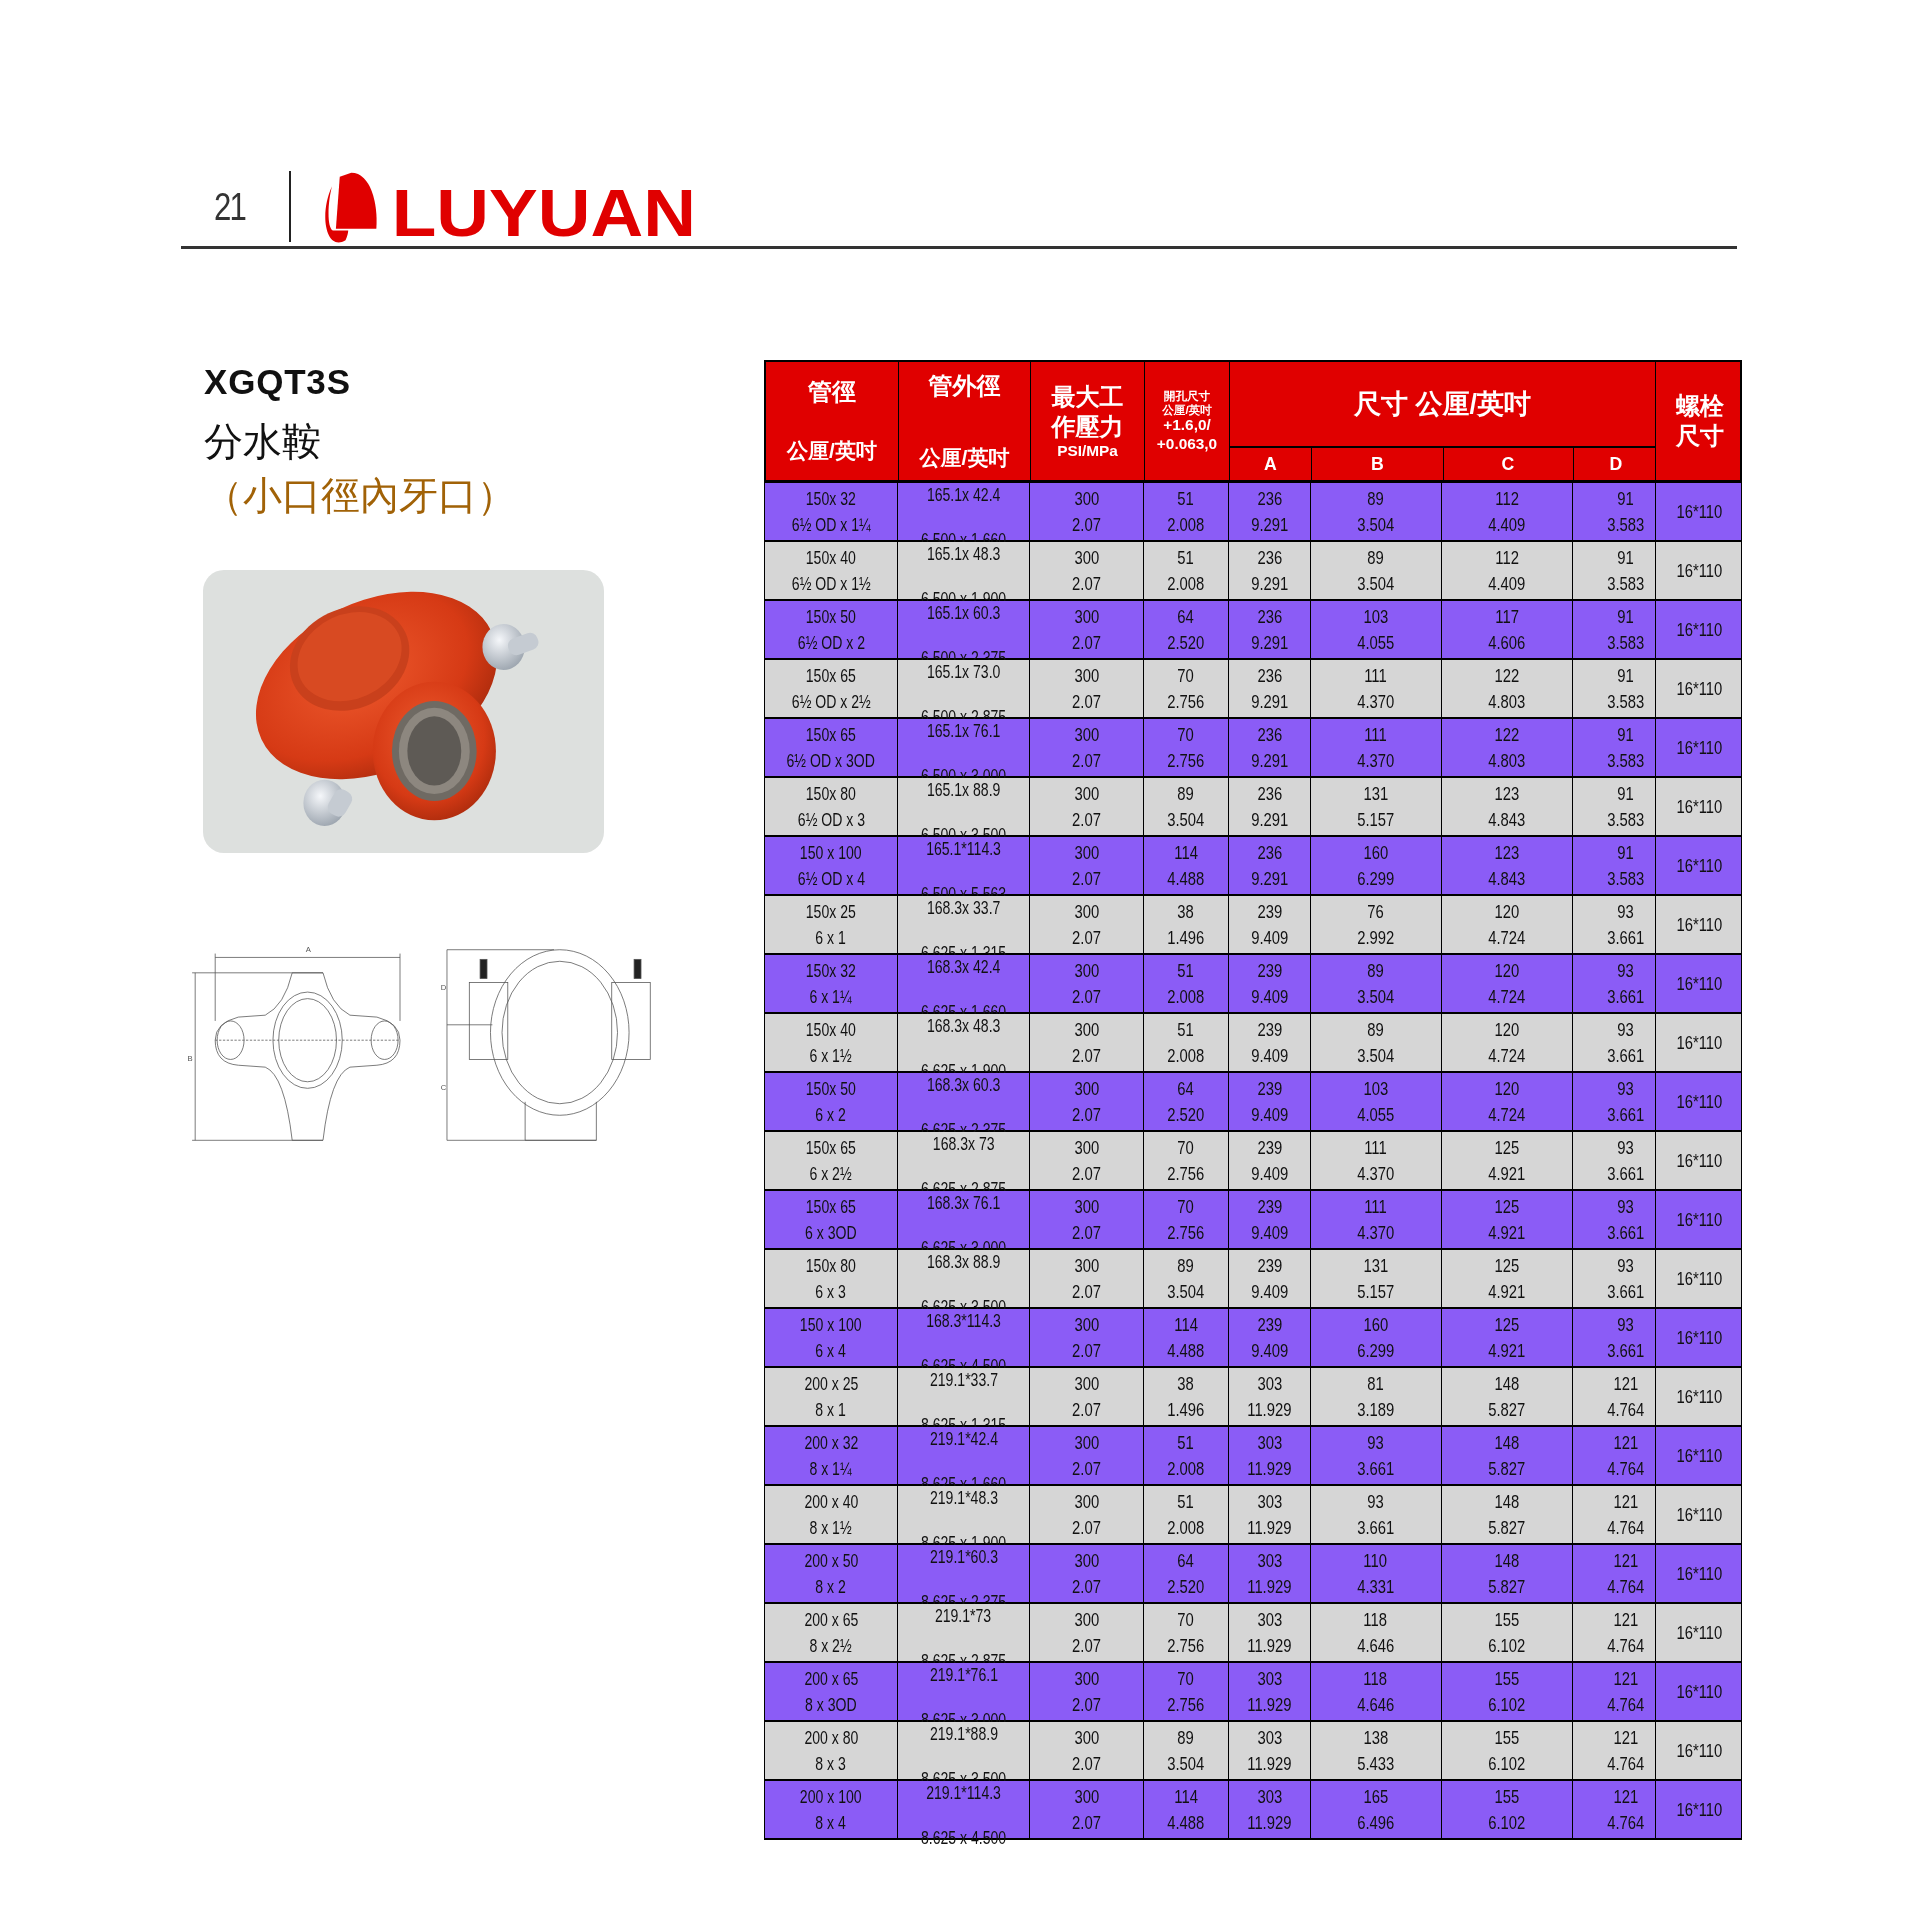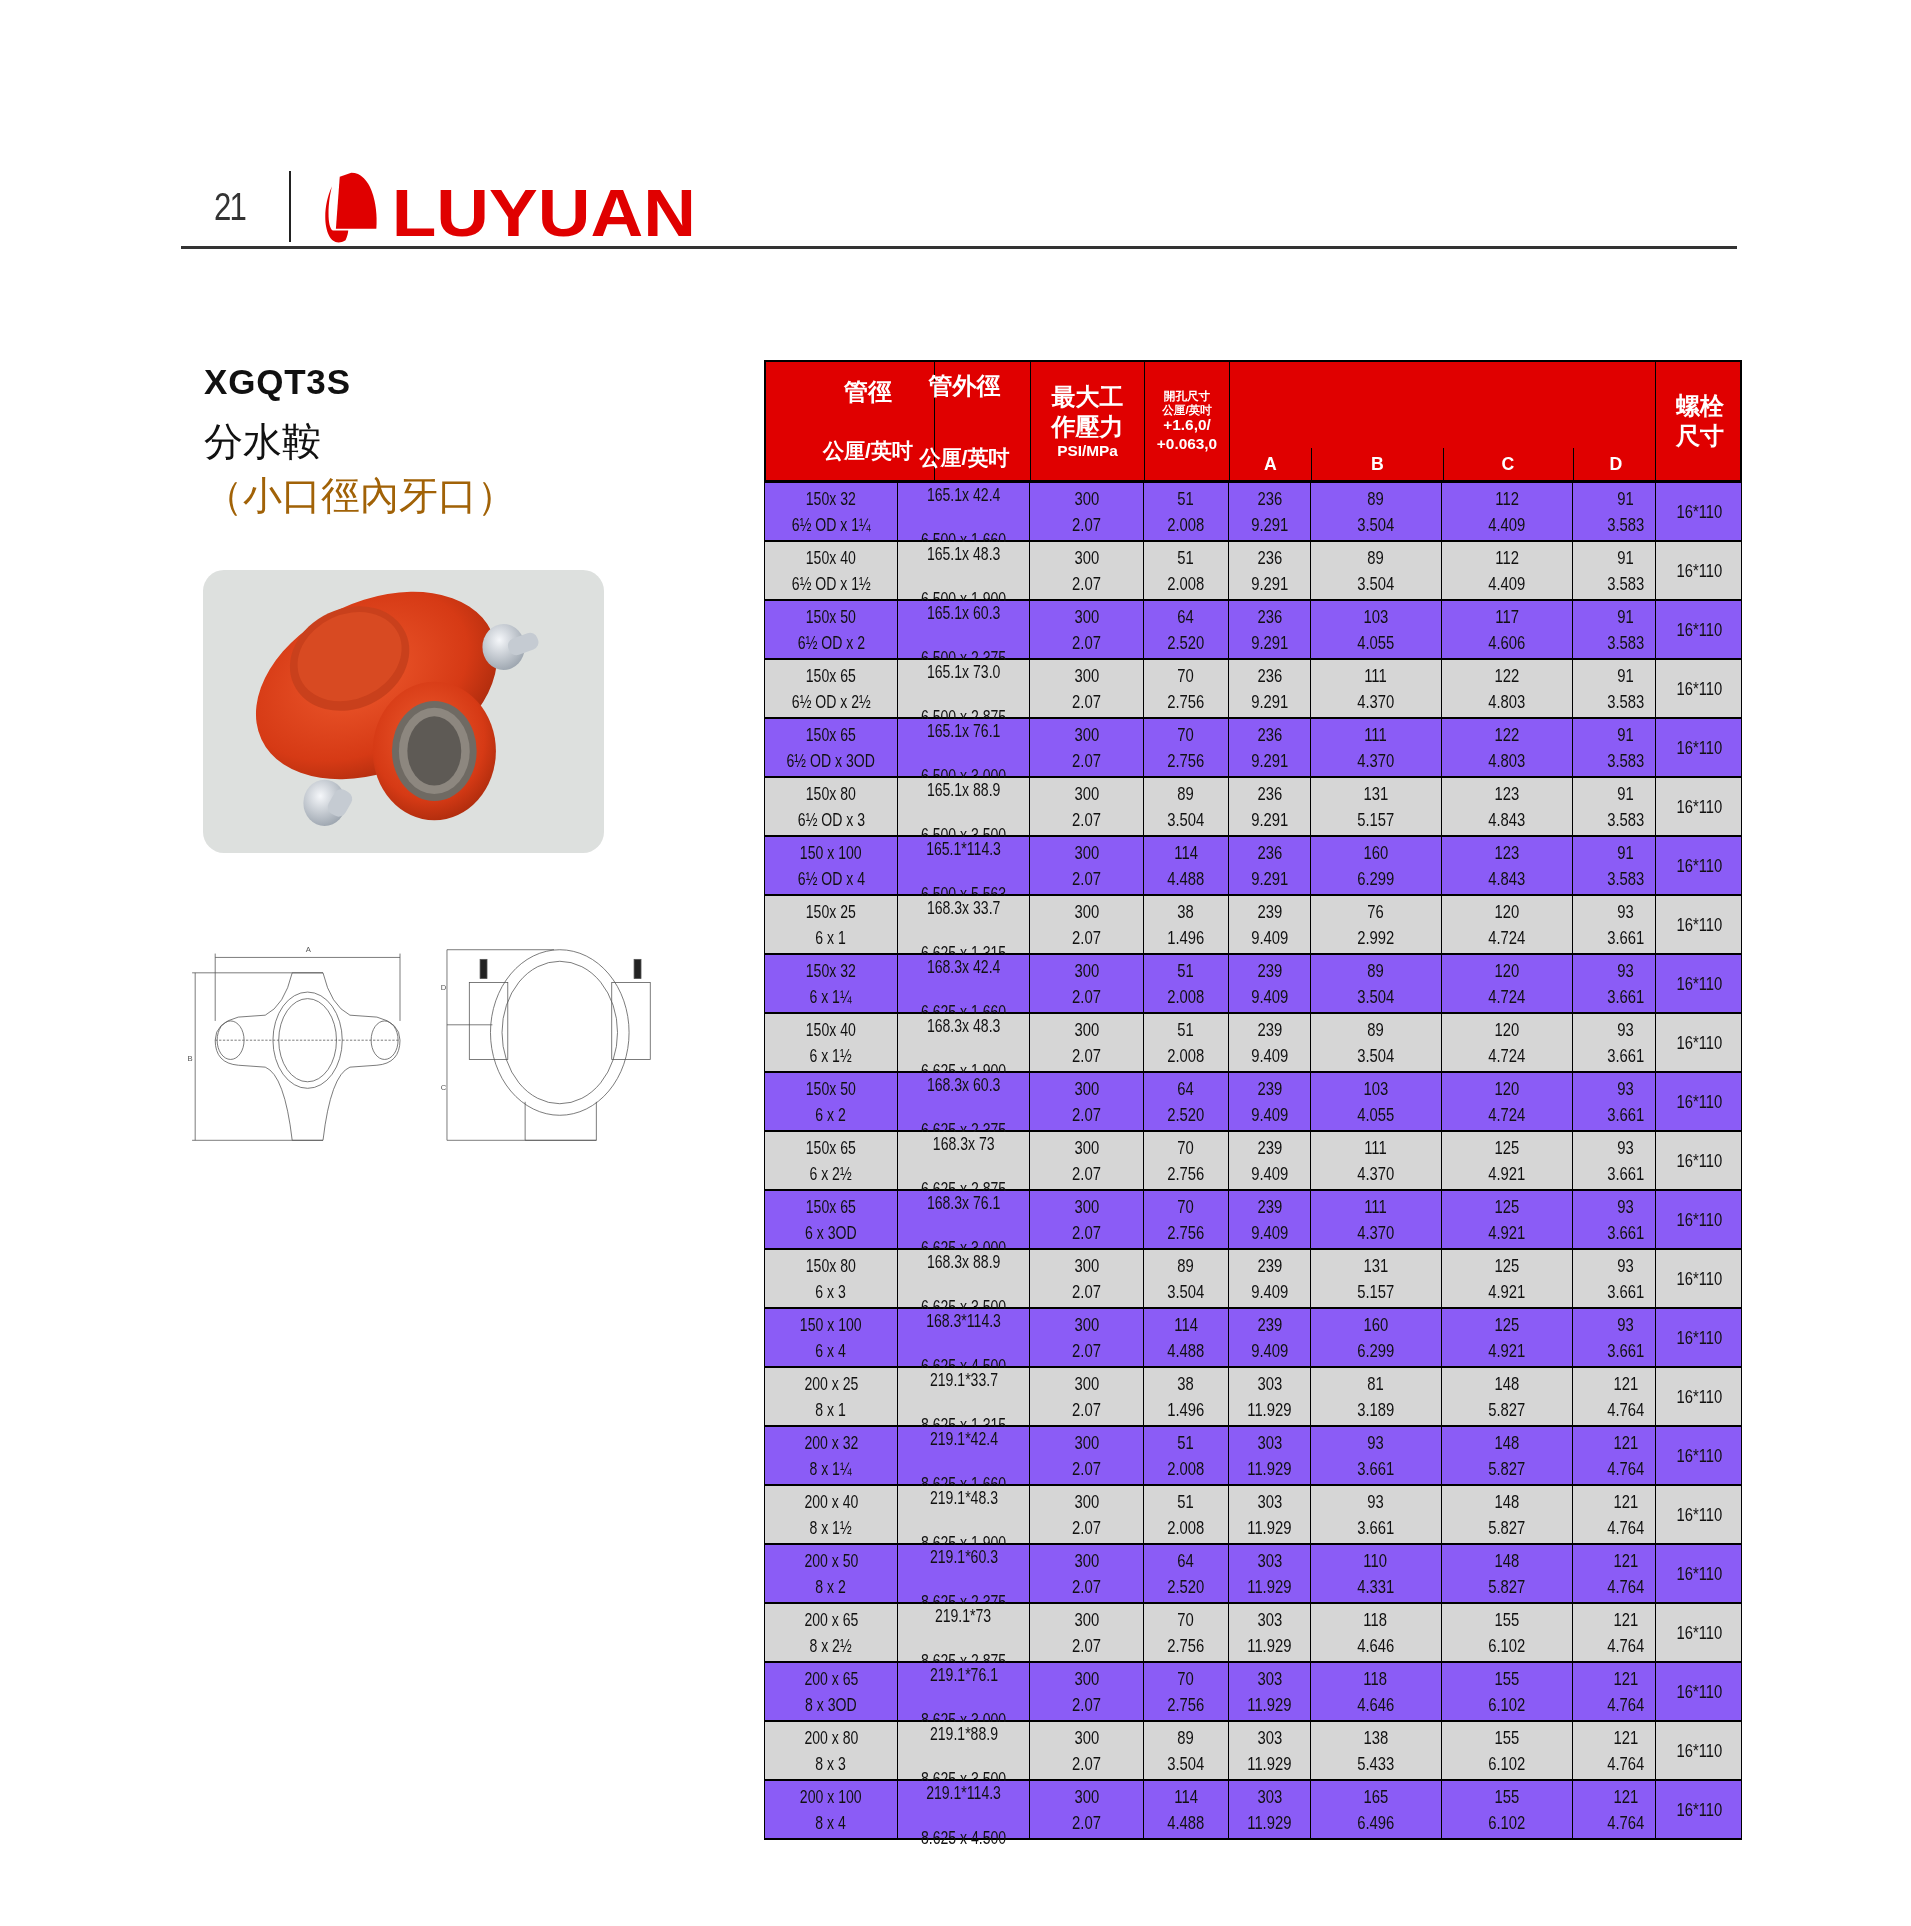--- a/index.html
+++ b/index.html
@@ -140,40 +140,41 @@
   <ellipse cx="1015" cy="300" rx="150" ry="185"></ellipse>
   <rect x="780" y="170" width="100" height="200"></rect>
   <rect x="1150" y="170" width="100" height="200"></rect>
   <rect x="808" y="110" width="18" height="50" fill="#222"></rect>
   <rect x="1208" y="110" width="18" height="50" fill="#222"></rect>
   <path d="M925 480 L925 580 L1110 580 L1110 480"></path>
 </svg>
 
 <div class="spec-table">
   <div class="thead">
-    <div class="th c0" style="justify-content:space-around;margin-left:36px;">
+    <div class="th c0" style="justify-content:space-around;">
       <span class="cn">管徑</span>
       <span class="cn" style="font-size:21px">公厘/英吋</span>
     </div>
     <div class="th c1" style="justify-content:space-around;">
       <span class="cn">管外徑</span>
       <span class="cn" style="font-size:21px">公厘/英吋</span>
     </div>
     <div class="th c2">
       <span class="cn">最大工</span>
       <span class="cn">作壓力</span>
       <span class="sm">PSI/MPa</span>
     </div>
     <div class="th c3">
       <span class="xs">開孔尺寸</span>
       <span class="xs">公厘/英吋</span>
       <span class="sm">+1.6,0/</span>
       <span class="sm">+0.063,0</span>
     </div>
     <div class="th" style="left:464px;width:426px;border-right:1.2px solid #000;">
+      <div class="dim-top">尺寸 公厘/英吋</div>
       <div class="dim-sub" style="left:0;width:82px;">A</div>
       <div class="dim-sub" style="left:82px;width:132px;">B</div>
       <div class="dim-sub" style="left:213px;width:131px;">C</div>
       <div class="dim-sub" style="left:345px;width:82px;border-right:none;">D</div>
     </div>
     <div class="th c8" style="border-right:none;">
       <span class="cn">螺栓</span>
       <span class="cn">尺寸</span>
     </div>
   </div>

